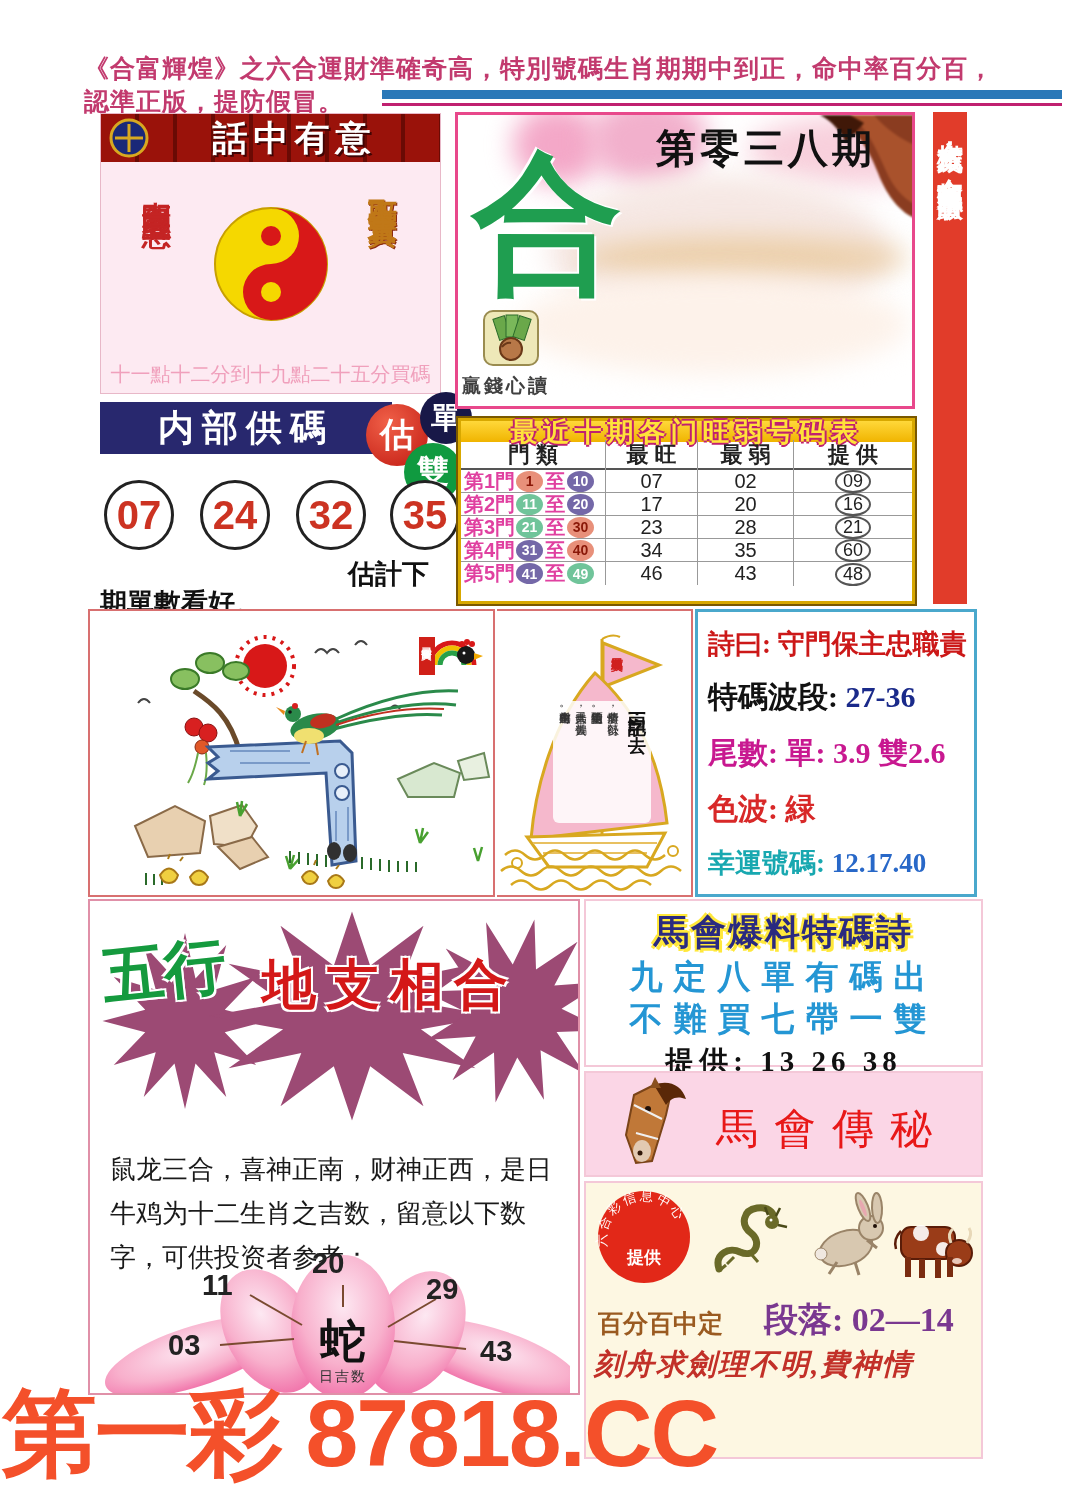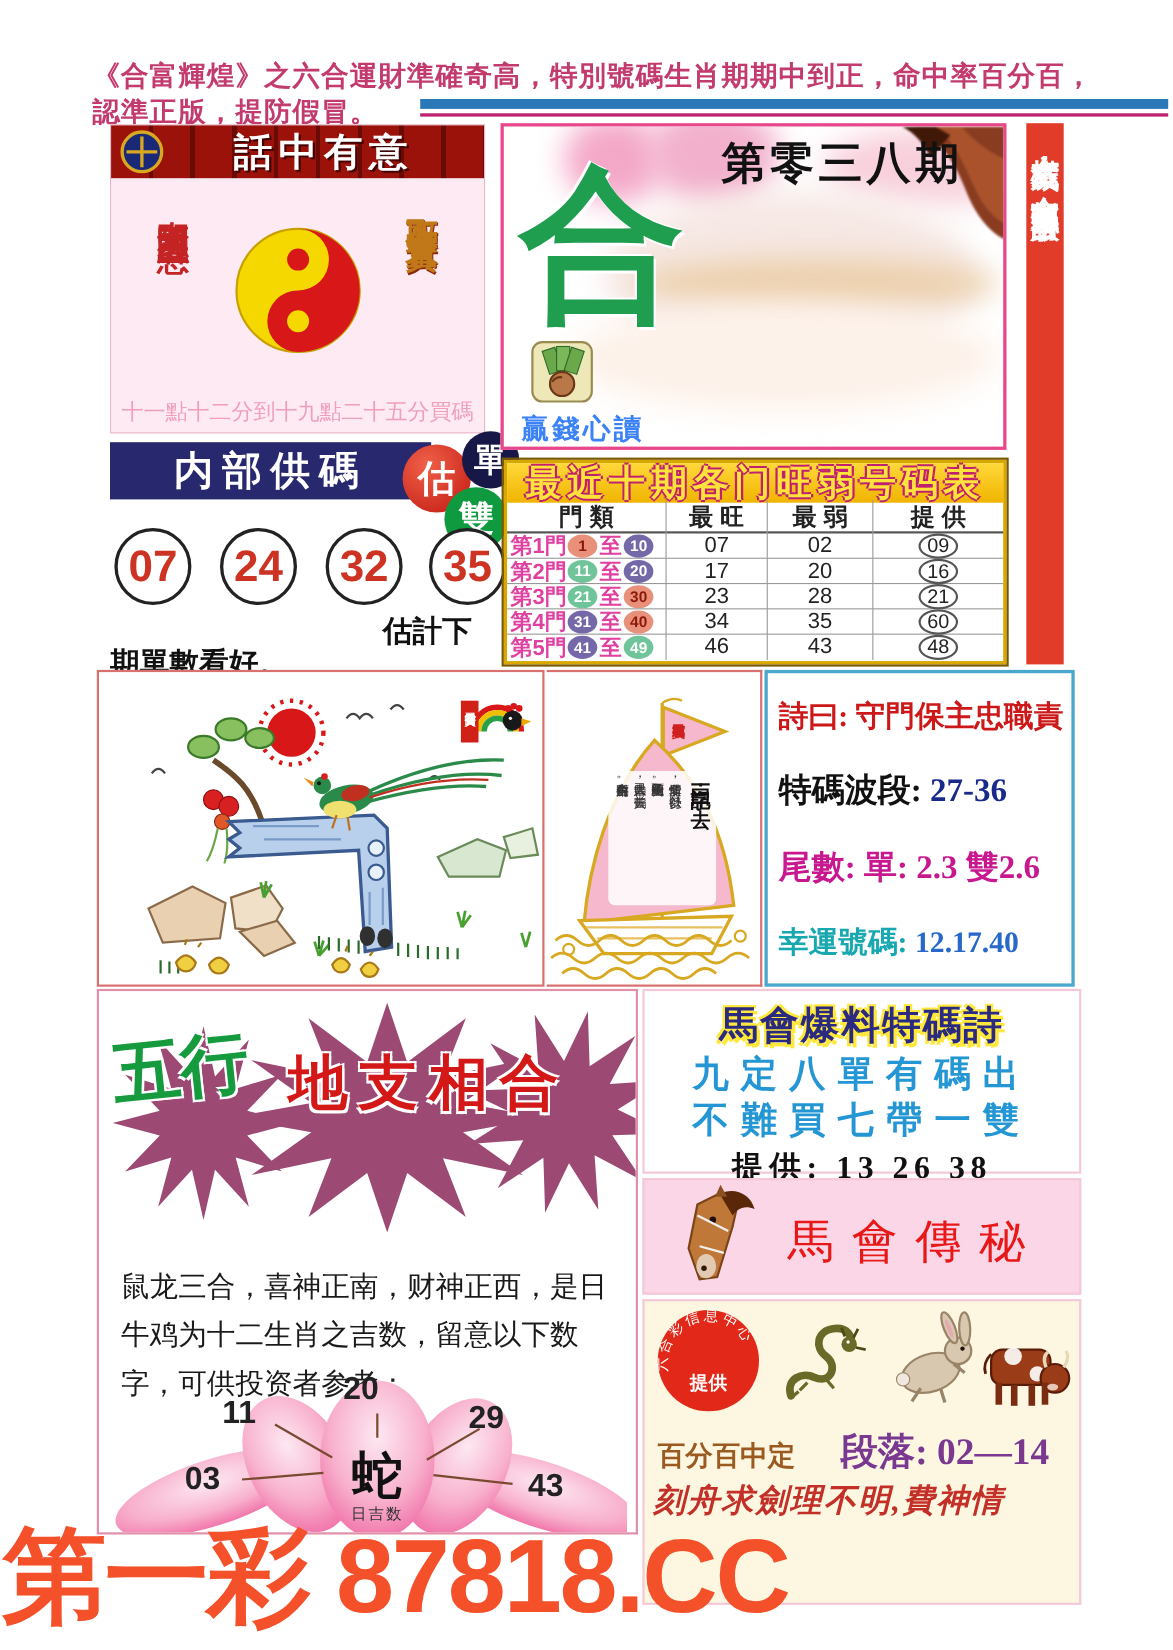--- a/index.html
+++ b/index.html
@@ -39,30 +39,30 @@
      display:flex;align-items:center;justify-content:center;font-size:40px;font-weight:bold;color:#cc3322}
   .sup-note-r{left:348px;top:556px;font-size:27px;color:#111}
   .sup-note-b{left:100px;top:585px;font-size:27px;color:#111}
 
   
   .issue{left:455px;top:112px;width:460px;height:297px;border:3px solid #e8488b;background:#fff;overflow:hidden}
   .blur{position:absolute;filter:blur(13px);border-radius:50%}
   .issue-logo{left:14px;top:34px;font-size:150px;color:#1f9e50;line-height:1;
      text-shadow:2px 2px 0 #fff,-2px -2px 0 #fff}
   .issue-no{left:198px;top:6px;font-size:40px;color:#111;letter-spacing:4px}
-  .issue-cap{left:16px;top:258px;font-size:25px;color:#3b82f6;letter-spacing:3px}
+  .issue-cap{left:4px;top:258px;font-size:19px;color:#404040;letter-spacing:3px}
 
   
   .side{left:933px;top:112px;width:34px;height:492px;background:#e13c2a;display:flex;justify-content:center}
   .side-text{font-size:26px;color:#fff;letter-spacing:2px;padding-top:8px}
 
   
   .ht{left:458px;top:418px;width:457px;height:186px;border:3px solid #d8a800;outline:2px solid #7a5800;background:#fff}
-  .ht-title{height:36px;background:linear-gradient(#ffd83a,#f0b400);display:flex;align-items:center;
-     justify-content:center;font-size:33px;font-weight:bold;color:#ffe23a;letter-spacing:5px;
+  .ht-title{height:21px;background:linear-gradient(#ffd83a,#f0b400);display:flex;align-items:center;
+     justify-content:center;font-size:27px;font-weight:bold;color:#ffe23a;letter-spacing:5px;
      text-shadow:-2px 0 0 #c02070,2px 0 0 #c02070,0 -2px 0 #c02070,0 2px 0 #c02070}
   .ht-head{display:flex;height:28px;align-items:center;border-bottom:2px solid #555;font-size:22px;font-weight:bold}
   .ht-row{display:flex;height:23px;align-items:center;border-bottom:1px solid #999;font-size:20px}
   .ht .c1{width:144px;padding-left:3px;display:flex;align-items:center}
   .ht .c2{width:92px;text-align:center;border-left:1px solid #999}
   .ht .c3{width:96px;text-align:center;border-left:1px solid #999}
   .ht .c4{flex:1;text-align:center;border-left:1px solid #999}
   .ht-head .c1{justify-content:center;padding-left:0}
   .door{color:#e040a0;font-weight:bold}
   .zhi{color:#e040a0;font-weight:bold;margin:0 1px}
@@ -323,21 +323,23 @@
       <div class="ln">羊角對牛山有虎。</div>
     </div>
   </div>
 
   <div class="abs tips serif b">
     <div class="row" style="font-size:27px;color:#cc1818"><span>詩曰:</span>
       <span>守門保主忠職責</span></div>
     <div class="row" style="font-size:30px;color:#111"><span>特碼波段:</span>
       <span style="color:#1a2a8a">27-36</span></div>
     <div class="row" style="font-size:30px;color:#c81890"><span>尾數:</span>
-      <span>單: 2.3 雙2.6</span></div>
+      <span>單: 3.9 雙2.6</span></div>
+    <div class="row" style="font-size:30px;color:#d82828"><span>色波:</span>
+      <span>緑</span></div>
     <div class="row" style="font-size:27px;color:#18a8b0"><span>幸運號碼:</span>
       <span style="color:#2868c8">12.17.40</span></div>
   </div>
 
   <div class="abs wux">
     <svg class="abs" style="left:0;top:0" width="488" height="235">
       <g transform="translate(95,120) scale(0.75,0.8)">
         <polygon points="110,0 53,14 95,55 39,39 55,95 14,53 0,110 -14,53 -55,95 -39,39 -95,55 -53,14 -110,0 -53,-14 -95,-55 -39,-39 -55,-95 -14,-53 0,-110 14,-53 55,-95 39,-39 95,-55 53,-14" fill="#9c4a74"></polygon>
       </g>
       <g transform="translate(262,115) scale(1.3,0.95)">

